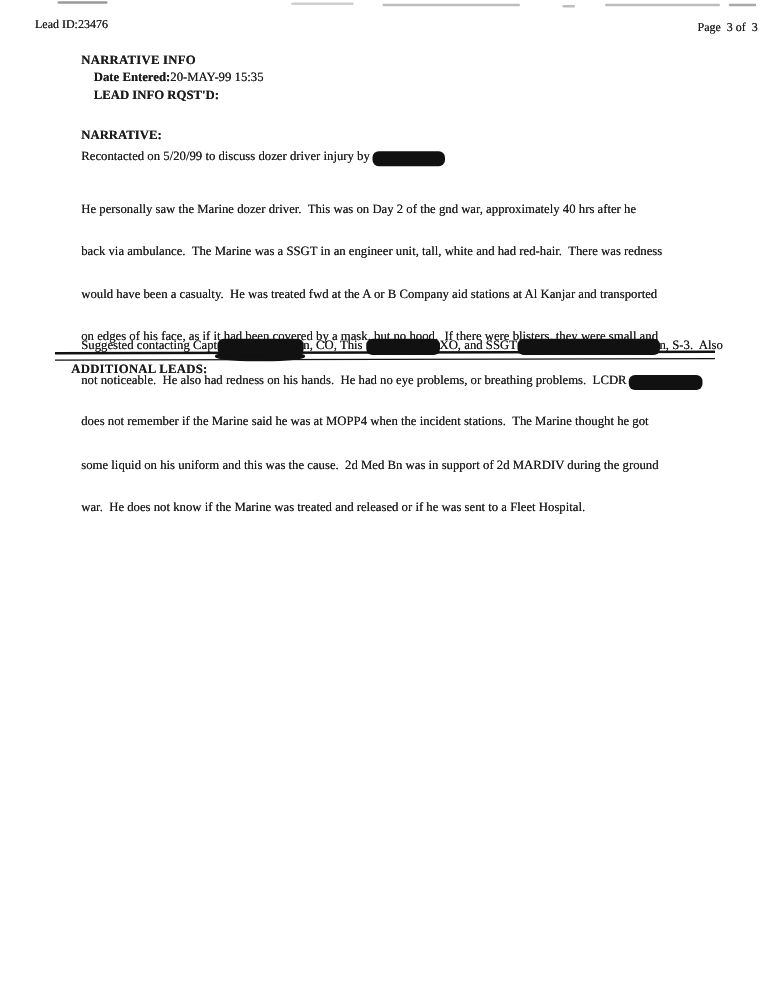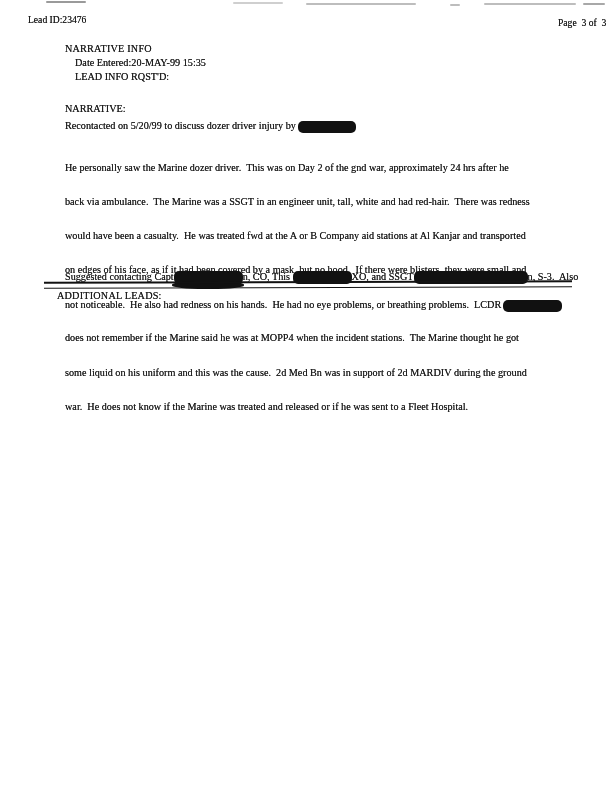--- a/index.html
+++ b/index.html
@@ -3,21 +3,21 @@
 <meta charset="utf-8">
 <style>
   html,body{margin:0;padding:0;}
   body{
     width:612px;height:792px;background:#ffffff;position:relative;overflow:hidden;
     font-family:"Liberation Serif", serif;color:#1c1c1c;
   }
   .page{position:absolute;inset:0;}
   .txt{position:absolute;white-space:pre;font-size:10.2px;line-height:12px;
        text-shadow:0 0 0.45px rgba(20,20,20,0.85);}
-  .bold{font-weight:normal;}
+  .bold{font-weight:bold;}
   .small{font-size:9.6px;}
   
   .para{position:absolute;white-space:pre;font-size:10.2px;}
   .para .pline{height:12.1px;line-height:12.1px;white-space:pre;
        text-shadow:0 0 0.45px rgba(20,20,20,0.85);}
   
   .redact{display:inline-block;background:#111;border-radius:5px;
           vertical-align:text-bottom;transform:translateY(2px);}
   .r-intro{width:58px;height:12px;margin-left:2px;}
   .r-lcdr{width:59px;height:12px;margin-left:2px;}
@@ -59,21 +59,21 @@
 
   <div class="txt" style="left:75px;top:57px;"><span class="bold">Date Entered:</span><span>20-MAY-99 15:35</span></div>
 
   <div class="txt bold" style="left:75px;top:70.5px;">LEAD INFO RQST'D:</div>
 
   <div class="txt bold" style="left:65px;top:102.5px;">NARRATIVE:</div>
 
   <div class="txt" style="left:65px;top:118.5px;"><span>Recontacted on 5/20/99 to discuss dozer driver injury by</span><span class="redact r-intro"></span></div>
 
   <div class="para" style="left:65px;top:140px;width:530px;">
-    <div class="pline">He personally saw the Marine dozer driver.  This was on Day 2 of the gnd war, approximately 24 hrs after he</div>
+    <div class="pline">He personally saw the Marine dozer driver.  This was on Day 2 of the gnd war, approximately 40 hrs after he</div>
     <div class="pline">back via ambulance.  The Marine was a SSGT in an engineer unit, tall, white and had red-hair.  There was redness</div>
     <div class="pline">would have been a casualty.  He was treated fwd at the A or B Company aid stations at Al Kanjar and transported</div>
     <div class="pline">on edges of his face, as if it had been covered by a mask, but no hood.  If there were blisters, they were small and</div>
     <div class="pline"><span>not noticeable.  He also had redness on his hands.  He had no eye problems, or breathing problems.  LCDR</span><span class="redact r-lcdr"></span></div>
     <div class="pline">does not remember if the Marine said he was at MOPP4 when the incident stations.  The Marine thought he got</div>
     <div class="pline">some liquid on his uniform and this was the cause.  2d Med Bn was in support of 2d MARDIV during the ground</div>
     <div class="pline">war.  He does not know if the Marine was treated and released or if he was sent to a Fleet Hospital.</div>
   </div>
 
   <div class="para" style="left:65px;top:246.5px;width:540px;">

